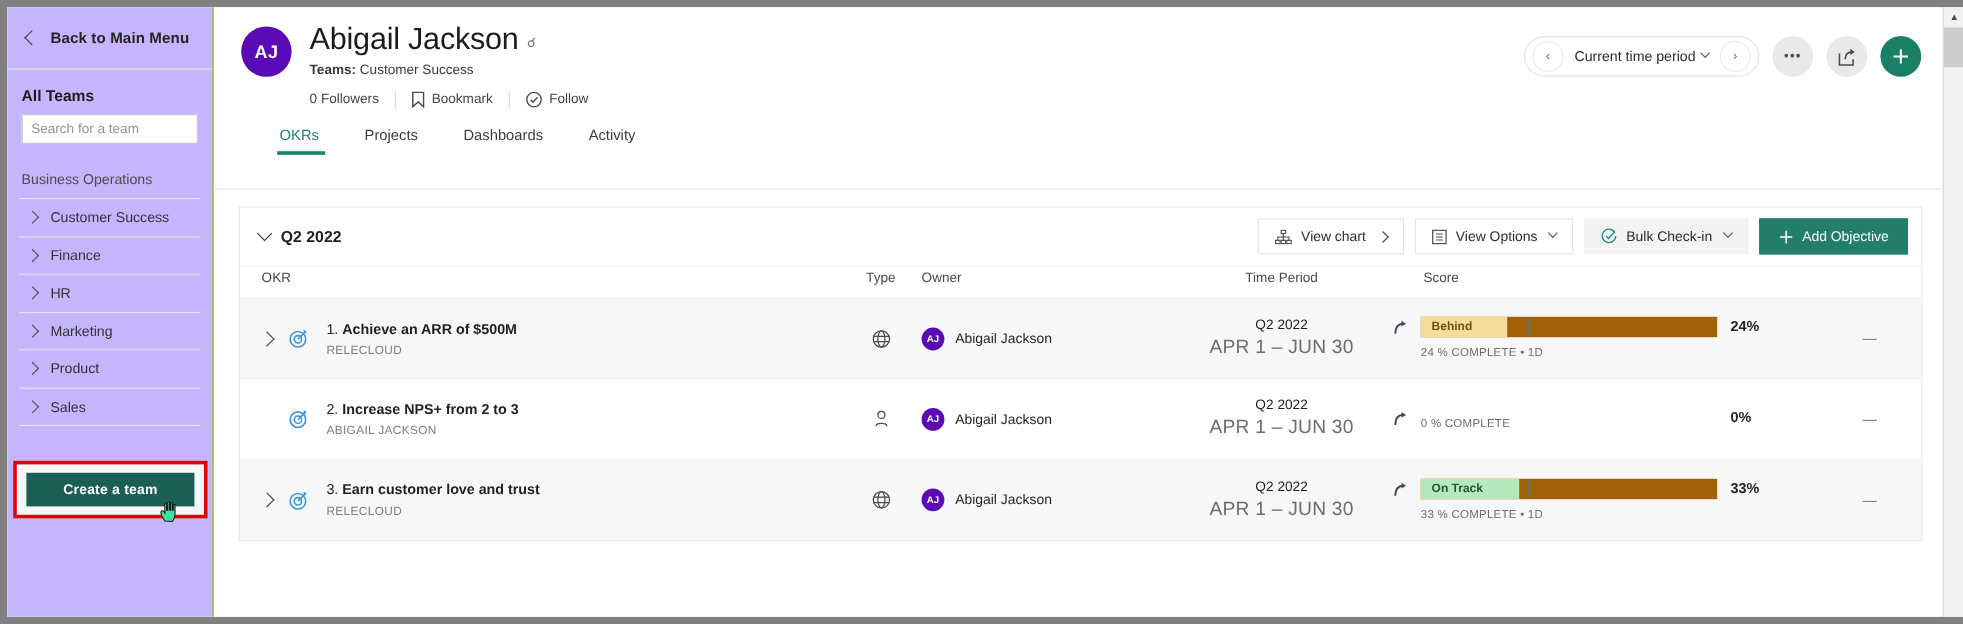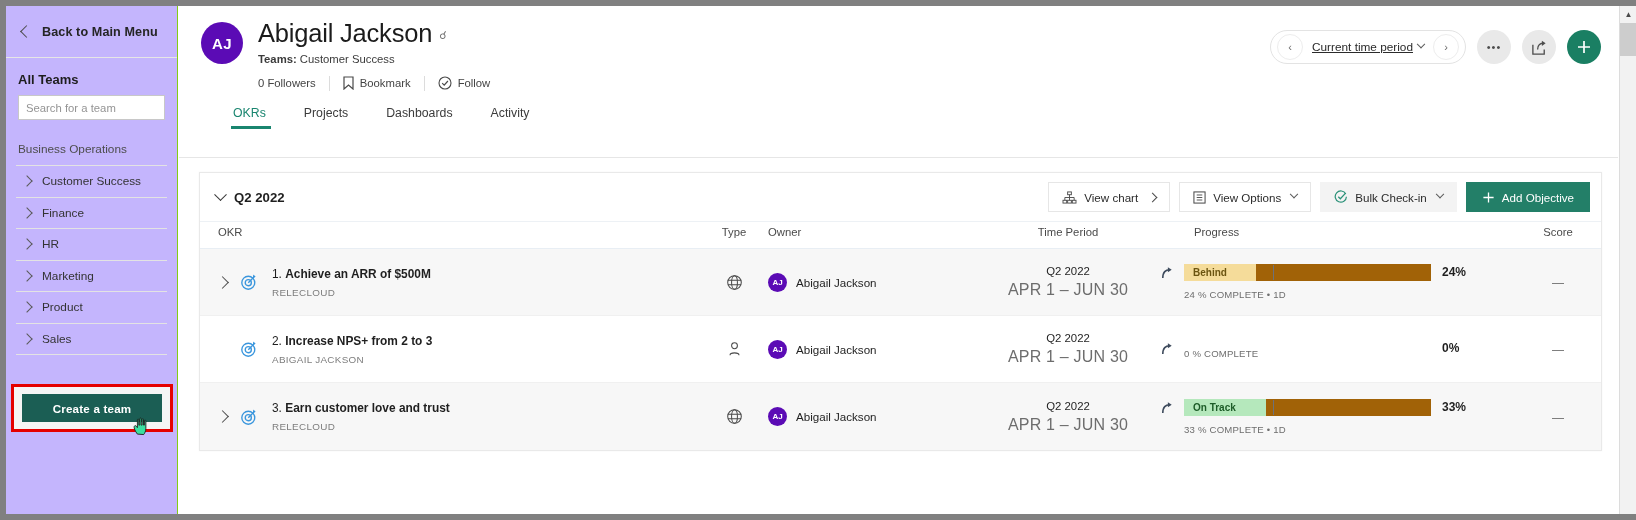--- a/index.html
+++ b/index.html
@@ -202,21 +202,20 @@
     border: 1px solid #ededed;
     display: flex; align-items: center; justify-content: center;
     color: #6b6b6b; font-size: 11px;
     cursor: pointer;
   }
   .period-text {
     font-size: 11.8px; color: #2b2b2b;
     padding: 0 5px;
     display: flex; align-items: center; gap: 5px;
     cursor: pointer;
-    text-decoration: underline;
   }
   .mini-chev {
     display: inline-block;
     width: 6px; height: 6px;
     border-right: 1.3px solid #5a5a5a;
     border-bottom: 1.3px solid #5a5a5a;
     transform: rotate(45deg) translate(-2px,-2px);
   }
   .round-btn {
     width: 34px; height: 34px;
@@ -579,21 +578,20 @@
             <span>Add Objective</span>
           </button>
         </div>
       </div>
 
       <div class="thead">
         <div class="th hdr-okr">OKR</div>
         <div class="th hdr-type">Type</div>
         <div class="th hdr-owner">Owner</div>
         <div class="th hdr-period">Time Period</div>
-        <div class="th hdr-prog">Progress</div>
         <div class="th hdr-score">Score</div>
       </div>
 
       <div class="row alt">
         <div class="c-okr">
           <div class="row-chev">
               <i></i>
             </div>
           <div class="target-ico">
             <svg width="18" height="18" viewBox="0 0 20 20">

